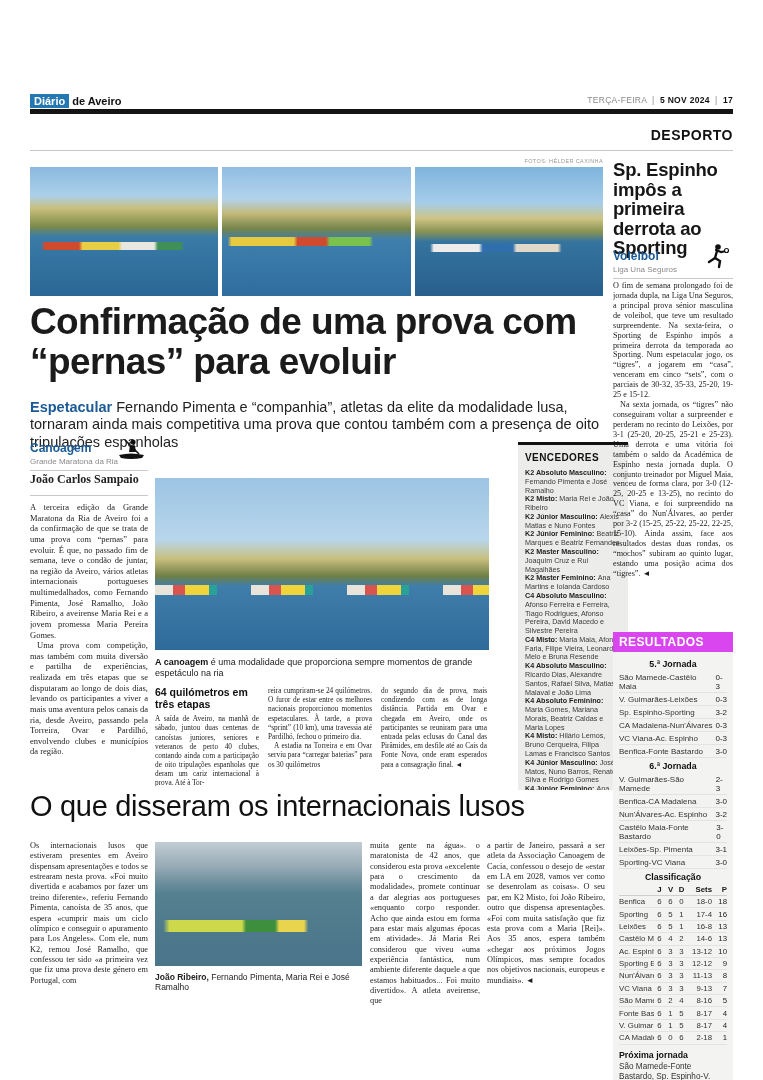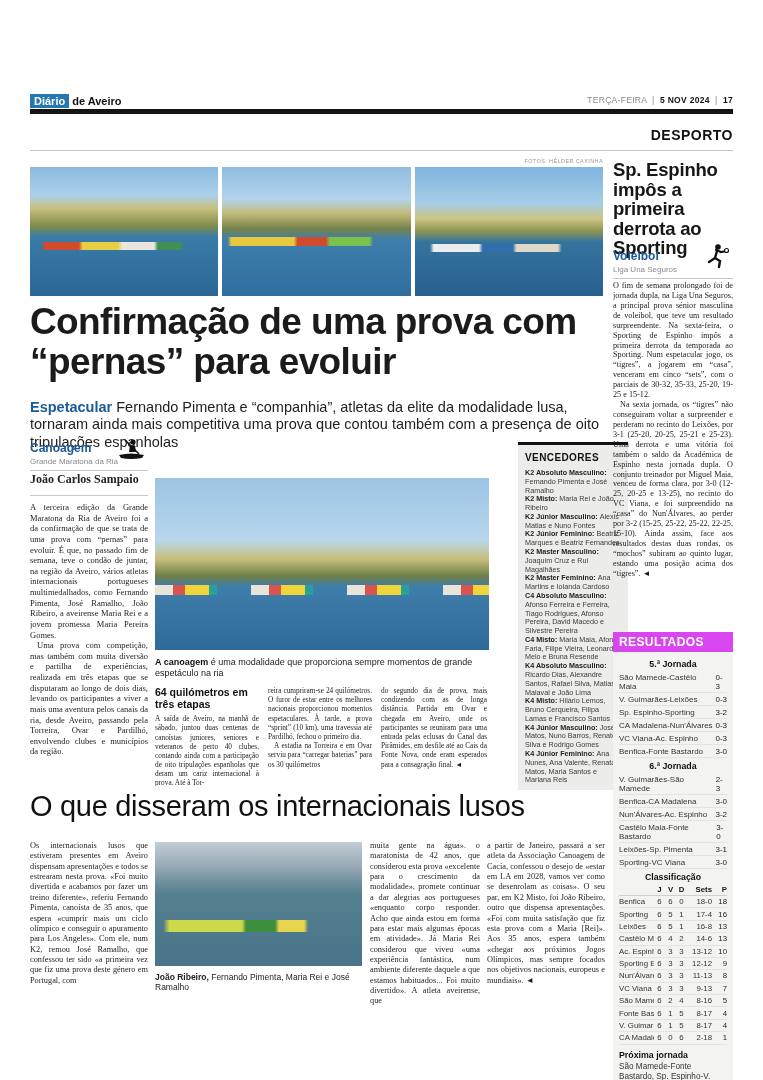--- a/index.html
+++ b/index.html
@@ -156,20 +156,21 @@
         <p><b>K2 Master Masculino: </b><span>Joaquim Cruz e Rui Magalhães</span></p>
 
         <p><b>K2 Master Feminino: </b><span>Ana Martins e Iolanda Cardoso</span></p>
 
         <p><b>C4 Absoluto Masculino: </b><span>Afonso Ferreira e Ferreira, Tiago Rodrigues, Afonso Pereira, David Macedo e Silvestre Pereira</span></p>
 
         <p><b>C4 Misto: </b><span>Maria Maia, Afonso Faria, Filipe Vieira, Leonardo Melo e Bruna Resende</span></p>
 
         <p><b>K4 Absoluto Masculino: </b><span>Ricardo Dias, Alexandre Santos, Rafael Silva, Matias Malaval e João Lima</span></p>
 
+        <p><b>K4 Absoluto Feminino: </b><span>Maria Gomes, Mariana Morais, Beatriz Caldas e Maria Lopes</span></p>
 
         <p><b>K4 Misto: </b><span>Hilário Lemos, Bruno Cerqueira, Filipa Lamas e Francisco Santos</span></p>
 
         <p><b>K4 Júnior Masculino: </b><span>José Matos, Nuno Barros, Renato Silva e Rodrigo Gomes</span></p>
 
         <p><b>K4 Júnior Feminino: </b><span>Ana Nunes, Ana Valente, Renata Matos, Maria Santos e Mariana Reis</span></p>
 
       </div>
   </div>
 

